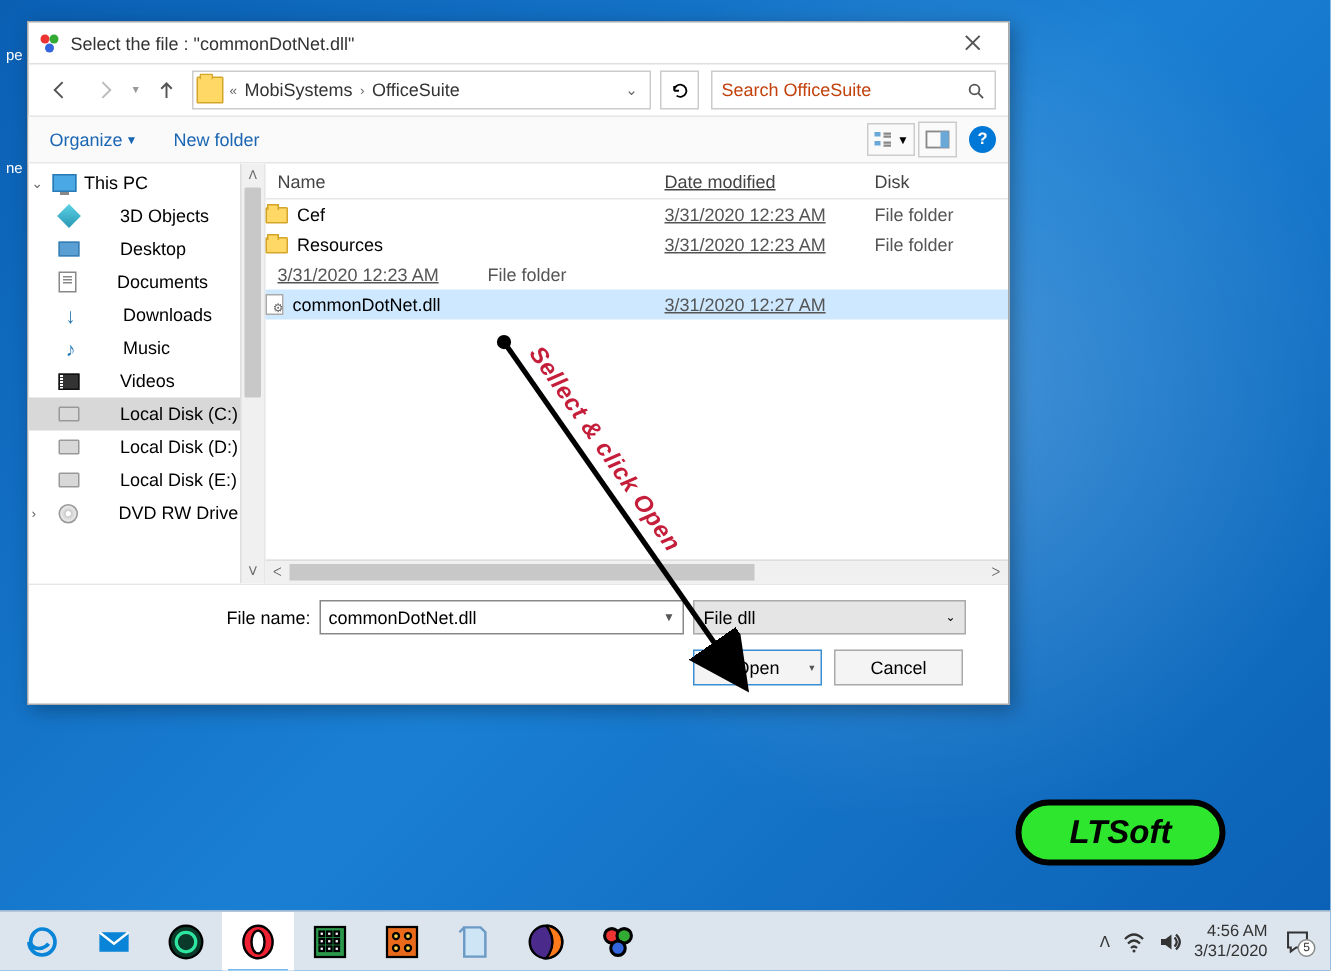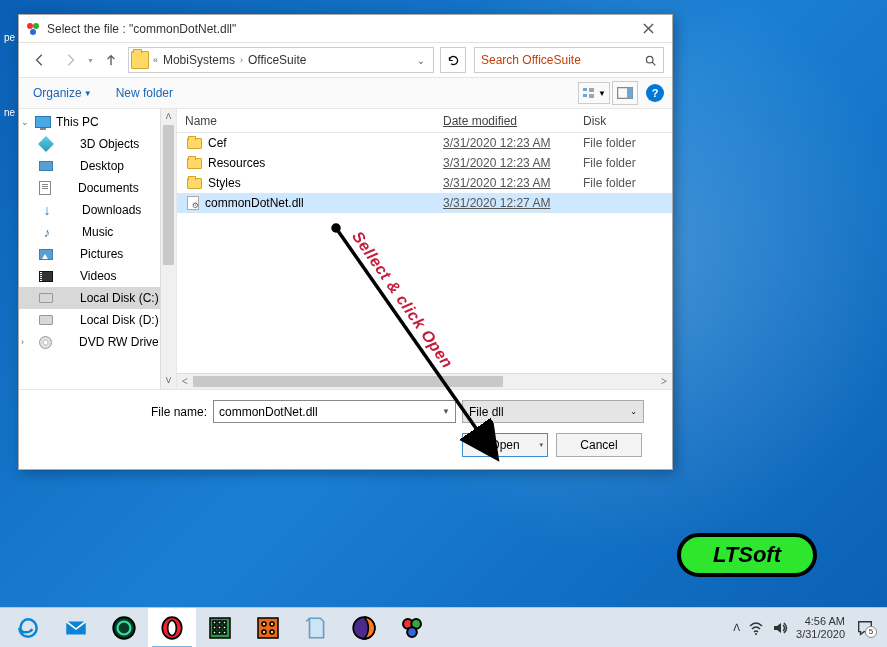--- a/index.html
+++ b/index.html
@@ -76,21 +76,21 @@
 
 .list { flex:1; position:relative; font-size:12px; }
 .cols { height:24px; display:flex; align-items:center; border-bottom:1px solid #e6e6e6; color:#444; }
 .cols > div { padding:0 8px; border-right:1px solid transparent; }
 .c-name { width:258px; }
 .c-date { width:140px;text-decoration:underline; }
 .c-type { flex:1; }
 .rows { }
 .row { height:20px; display:flex; align-items:center; }
 .row.sel { background:#cde8ff; }
-.row .c-name { display:flex; align-items:center; gap:6px; padding-left:10px;}
+.row .c-name { display:flex; align-items:center; gap:6px; }
 .row .c-date, .row .c-type { color:#555; padding:0 8px;}
 .hscroll { position:absolute; bottom:0; left:0; right:0; height:16px; background:#f0f0f0; border-top:1px solid #ddd; display:flex;}
 .hscroll .lb, .hscroll .rb { width:16px; text-align:center; font-size:8px; color:#666; line-height:16px;}
 .hscroll .track { flex:1; position:relative;}
 .hscroll .thumb { position:absolute; left:0; top:2px; bottom:2px; width:310px; background:#c8c8c8;}
 
 .footer { padding:10px 28px 12px; border-top:1px solid #e6e6e6; }
 .fn-row { display:flex; align-items:center; gap:6px; margin-bottom:10px;}
 .fn-row label { font-size:12px; text-align:right; width:160px;}
 .fn-input { flex:1; height:23px; border:1px solid #888; padding:0 5px; font-size:12px; display:flex; align-items:center; justify-content:space-between; background:#fff;}
@@ -236,34 +236,34 @@
         </div>
       <div class="tree-item sub">
           <span class="ico dl">↓</span>
           <span>Downloads</span>
         </div>
       <div class="tree-item sub">
           <span class="ico music">♪</span>
           <span>Music</span>
         </div>
       <div class="tree-item sub">
-          <span class="ico pic"></span>
-          <span>Pictures</span>
-        </div>
-      <div class="tree-item sub">
           <span class="ico vid"></span>
           <span>Videos</span>
         </div>
       <div class="tree-item sub sel">
           <span class="ico disk"></span>
           <span>Local Disk (C:)</span>
         </div>
       <div class="tree-item sub">
           <span class="ico disk"></span>
           <span>Local Disk (D:)</span>
+        </div>
+      <div class="tree-item sub">
+          <span class="ico disk"></span>
+          <span>Local Disk (E:)</span>
         </div>
       <div class="tree-item sub">
           <span class="exp">›</span>
           <span class="ico dvd"></span>
           <span>DVD RW Drive (F</span>
         </div>
       <div class="tree-scroll">
         <div class="up">ᐱ</div>
           <div class="thumb"></div>
           <div class="dn">ᐯ</div>
@@ -287,24 +287,20 @@
           </div>
           <div class="row">
             <div class="c-name">
               <span class="ico folder"></span>
               <span>Resources</span>
             </div>
             <div class="c-date">3/31/2020 12:23 AM</div>
             <div class="c-type">File folder</div>
           </div>
           <div class="row">
-            <div class="c-name">
-              <span class="ico folder"></span>
-              <span>Styles</span>
-            </div>
             <div class="c-date">3/31/2020 12:23 AM</div>
             <div class="c-type">File folder</div>
           </div>
           <div class="row sel">
             <div class="c-name">
               <span class="ico dll"></span>
               <span>commonDotNet.dll</span>
             </div>
             <div class="c-date">3/31/2020 12:27 AM</div>
           </div>

